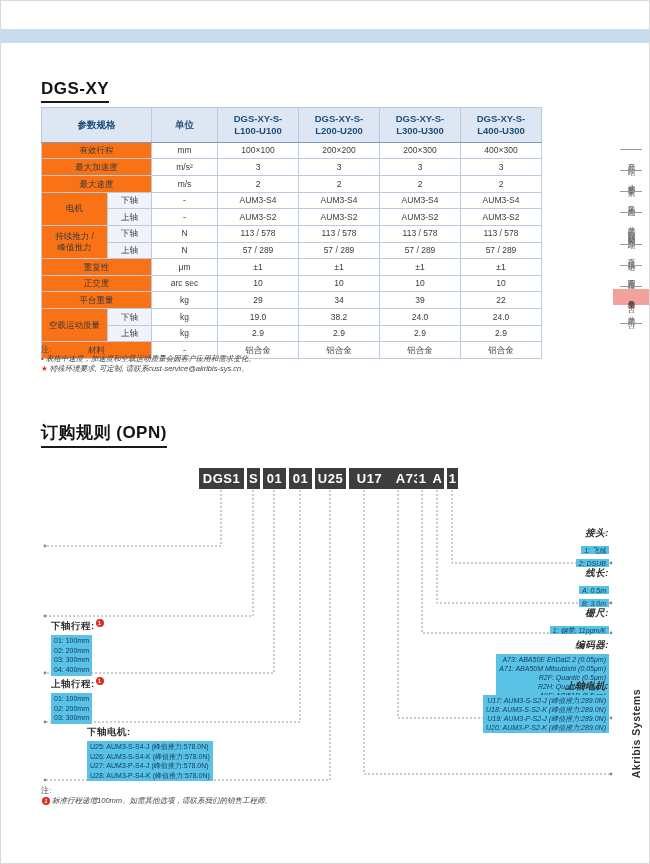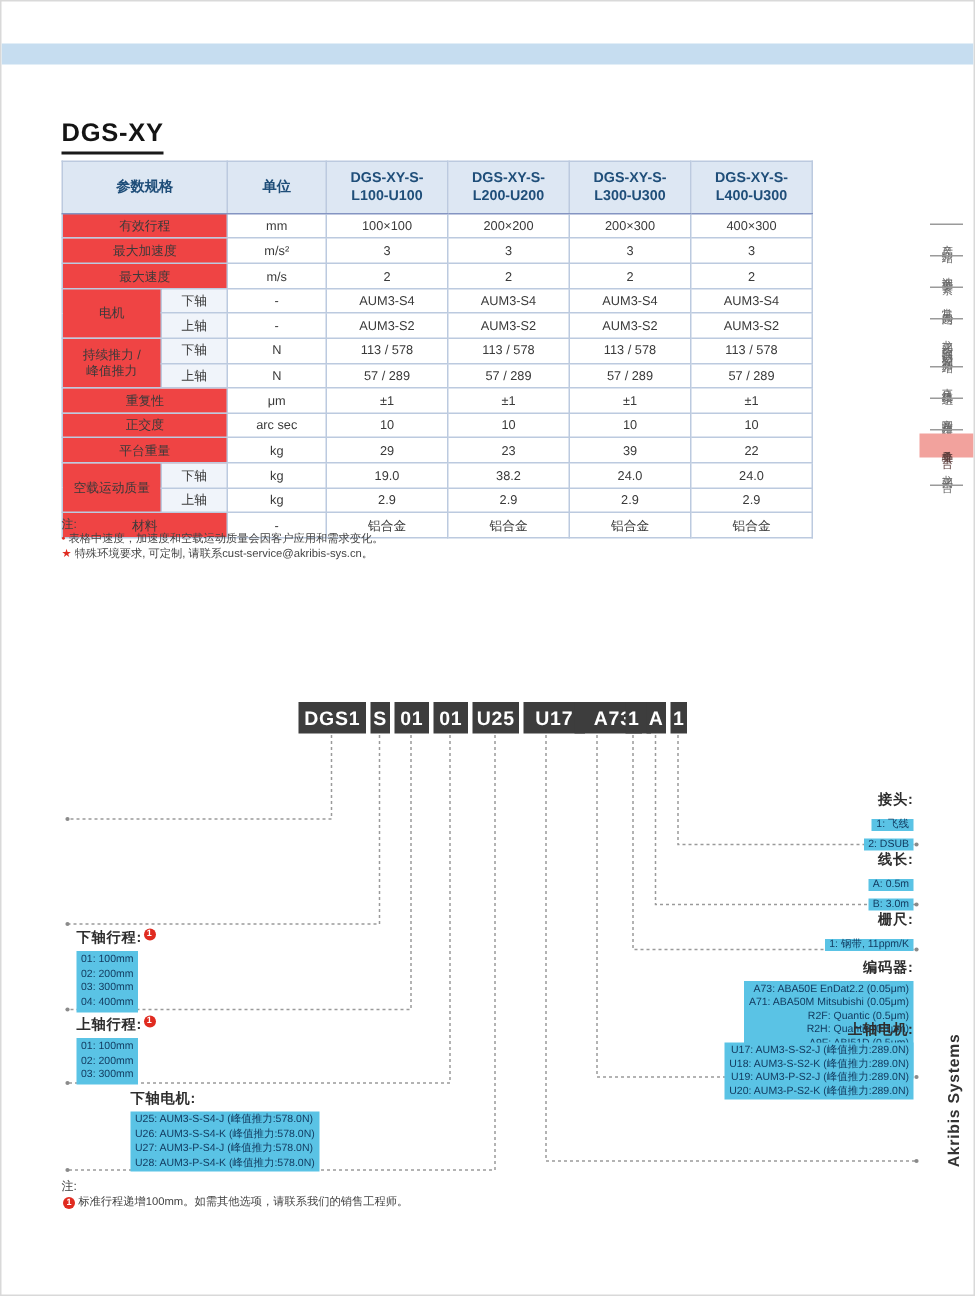--- a/index.html
+++ b/index.html
@@ -16,41 +16,41 @@
   .h1.specs{left:40px;top:78px;}
   .h1.opn{left:40px;top:420px;}
   
   table.spec{position:absolute;left:40px;top:106px;width:500px;border-collapse:collapse;
       border:1.5px solid #8494c2;table-layout:fixed;}
   table.spec th,table.spec td{border:1px solid #bccadf;font-size:8.5px;color:#3a3a3a;
       text-align:center;padding:2.5px 2px;line-height:1.25;}
   table.spec th{background:#dde7f3;color:#1f4e79;font-size:9.5px;font-weight:bold;
       padding:5px 2px;border-bottom:1.5px solid #8494c2;}
   th.param-h{text-align:left;padding-left:7px;}
-  td.param{background:#ef4444;text-align:left;padding-left:7px;}
+  td.param{background:#f97316;text-align:left;padding-left:7px;}
   td.sub{background:#f0f4fa;}
   .pre{white-space:pre-line;}
   
   .note-title{position:absolute;font-size:8px;color:#444;}
-  .note-line{position:absolute;font-size:7.5px;color:#444;line-height:10px;}
+  .note-line{position:absolute;font-size:7.5px;color:#444;line-height:10px;font-style:italic;}
   .red{color:#e02b20;}
   .badge{display:inline-block;width:8px;height:8px;border-radius:50%;background:#e02b20;
       color:#fff;font-size:6px;line-height:8px;text-align:center;vertical-align:super;
       font-weight:bold;margin-left:1px;}
   
   .code-box{position:absolute;top:467px;height:21px;line-height:21px;background:#3d3d3d;
       color:#fff;font-size:13px;font-weight:bold;text-align:center;letter-spacing:0.5px;}
   
   .wires{position:absolute;left:0;top:0;pointer-events:none;}
   
   .grp{position:absolute;}
   .grp-label{font-size:9.5px;font-weight:bold;color:#2e2e2e;margin-bottom:2px;letter-spacing:0.5px;}
   .opts-block{display:inline-block;background:#5ac3e5;padding:1px 3px;}
   .opt{font-size:7px;line-height:9.6px;color:#11395e;white-space:nowrap;}
-  .grp.right{text-align:right;}
+  .grp.right{text-align:right;font-style:italic;}
   .grp.right .opt{text-align:right;line-height:9px;}
   .opt-line{line-height:10px;}
   .opt-line .hl{background:#5ac3e5;color:#11395e;font-size:7px;padding:0.5px 3px;white-space:nowrap;}
   
   .sidebar{position:absolute;right:0;top:146px;width:36px;display:flex;flex-direction:column;align-items:center;}
   .sep{width:22px;height:1px;background:#9a9a9a;margin:2px 0;}
   .tab{width:36px;display:flex;justify-content:center;padding:5px 0;}
   .tab span{writing-mode:vertical-rl;font-size:7.5px;letter-spacing:1.5px;color:#666;}
   .tab.active{background:#f2a29d;}
   .tab.active span{color:#5a3c3a;}
@@ -161,21 +161,21 @@
       <td>arc sec</td>
       <td>10</td>
       <td>10</td>
       <td>10</td>
       <td>10</td>
     </tr>
     <tr>
       <td class="param" colspan="2">平台重量</td>
       <td>kg</td>
       <td>29</td>
-      <td>23</td>
+      <td>34</td>
       <td>39</td>
       <td>22</td>
     </tr>
     <tr>
       <td class="param" rowspan="2">空载运动质量</td>
       <td class="sub">下轴</td>
       <td>kg</td>
       <td>19.0</td>
       <td>38.2</td>
       <td>24.0</td>
@@ -203,20 +203,21 @@
   <div class="note-title" style="left:40px;top:343px;">注:</div>
   <div class="note-line" style="left:40px;top:353px;">
     <span class="red">•</span>
     <span>表格中速度，加速度和空载运动质量会因客户应用和需求变化。</span>
   </div>
   <div class="note-line" style="left:40px;top:363px;">
     <span class="red">★</span>
     <span>特殊环境要求, 可定制, 请联系cust-service@akribis-sys.cn。</span>
   </div>
 
+  <div class="h1 opn">订购规则 (OPN)</div>
 
   <div class="code-box" style="left:198px;width:45px;">DGS1</div>
   <div class="code-box" style="left:246px;width:13px;">S</div>
   <div class="code-box" style="left:262px;width:23px;">01</div>
   <div class="code-box" style="left:288px;width:23px;">01</div>
   <div class="code-box" style="left:314px;width:31px;">U25</div>
   <div class="code-box" style="left:348px;width:41px;">U17</div>
   <div class="code-box" style="left:382px;width:51px;">A73</div>
   <div class="code-box" style="left:416px;width:11px;">1</div>
   <div class="code-box" style="left:430px;width:13px;">A</div>

